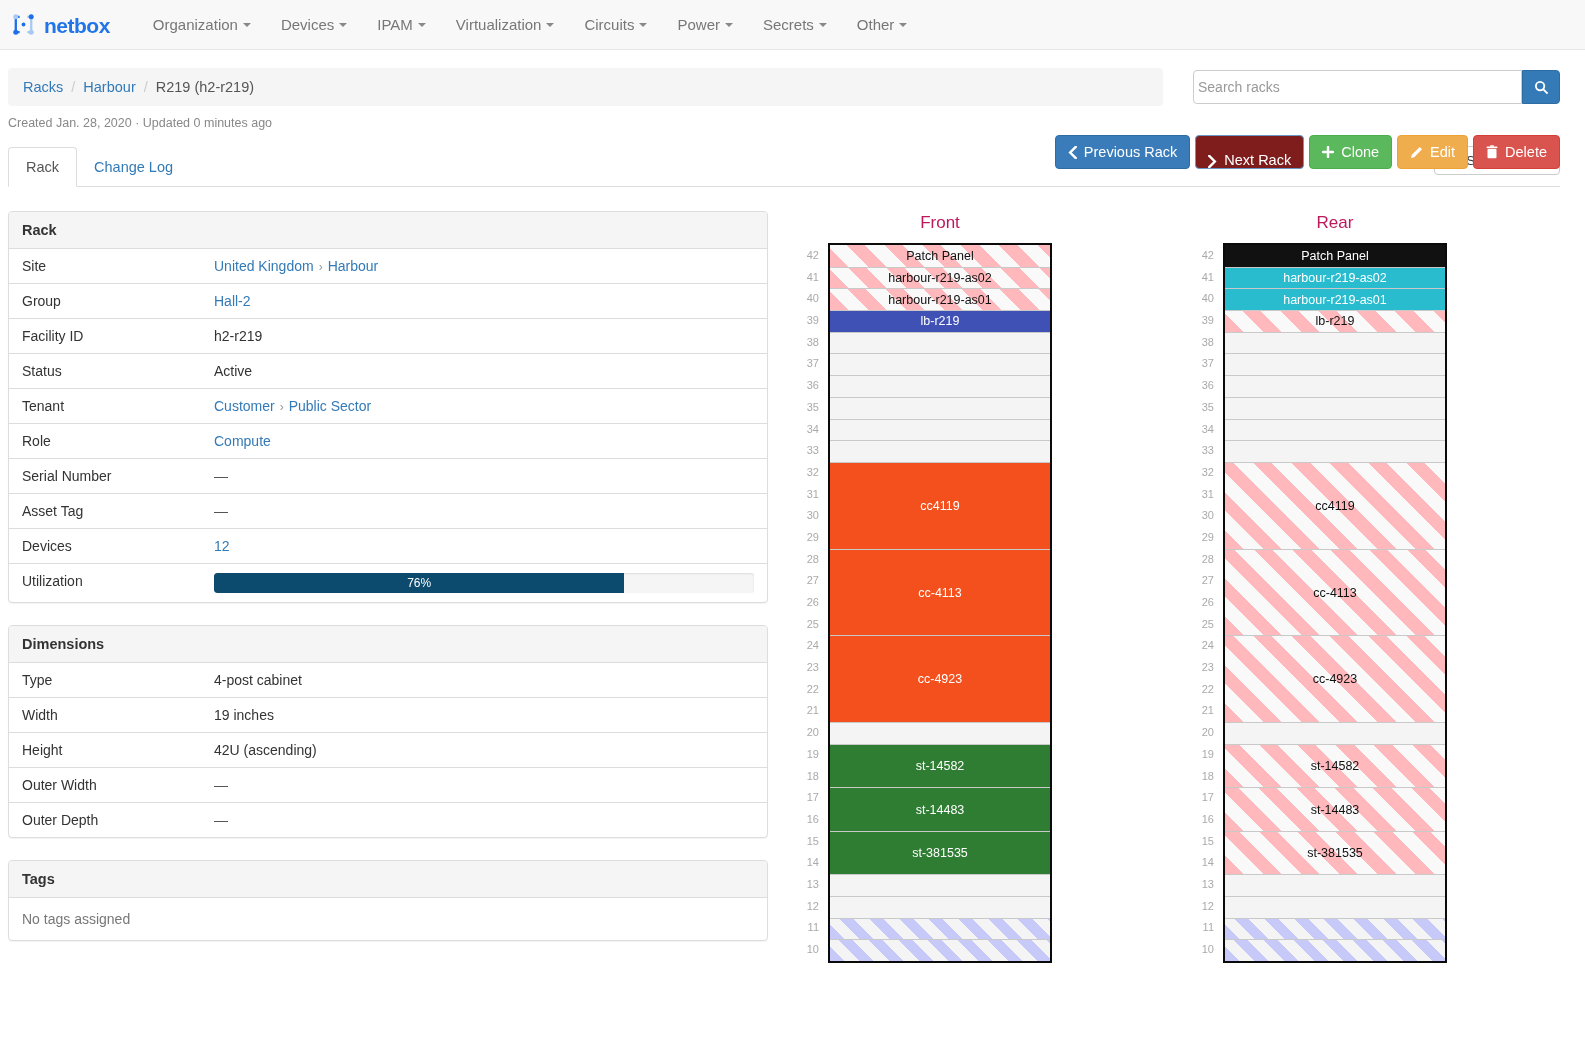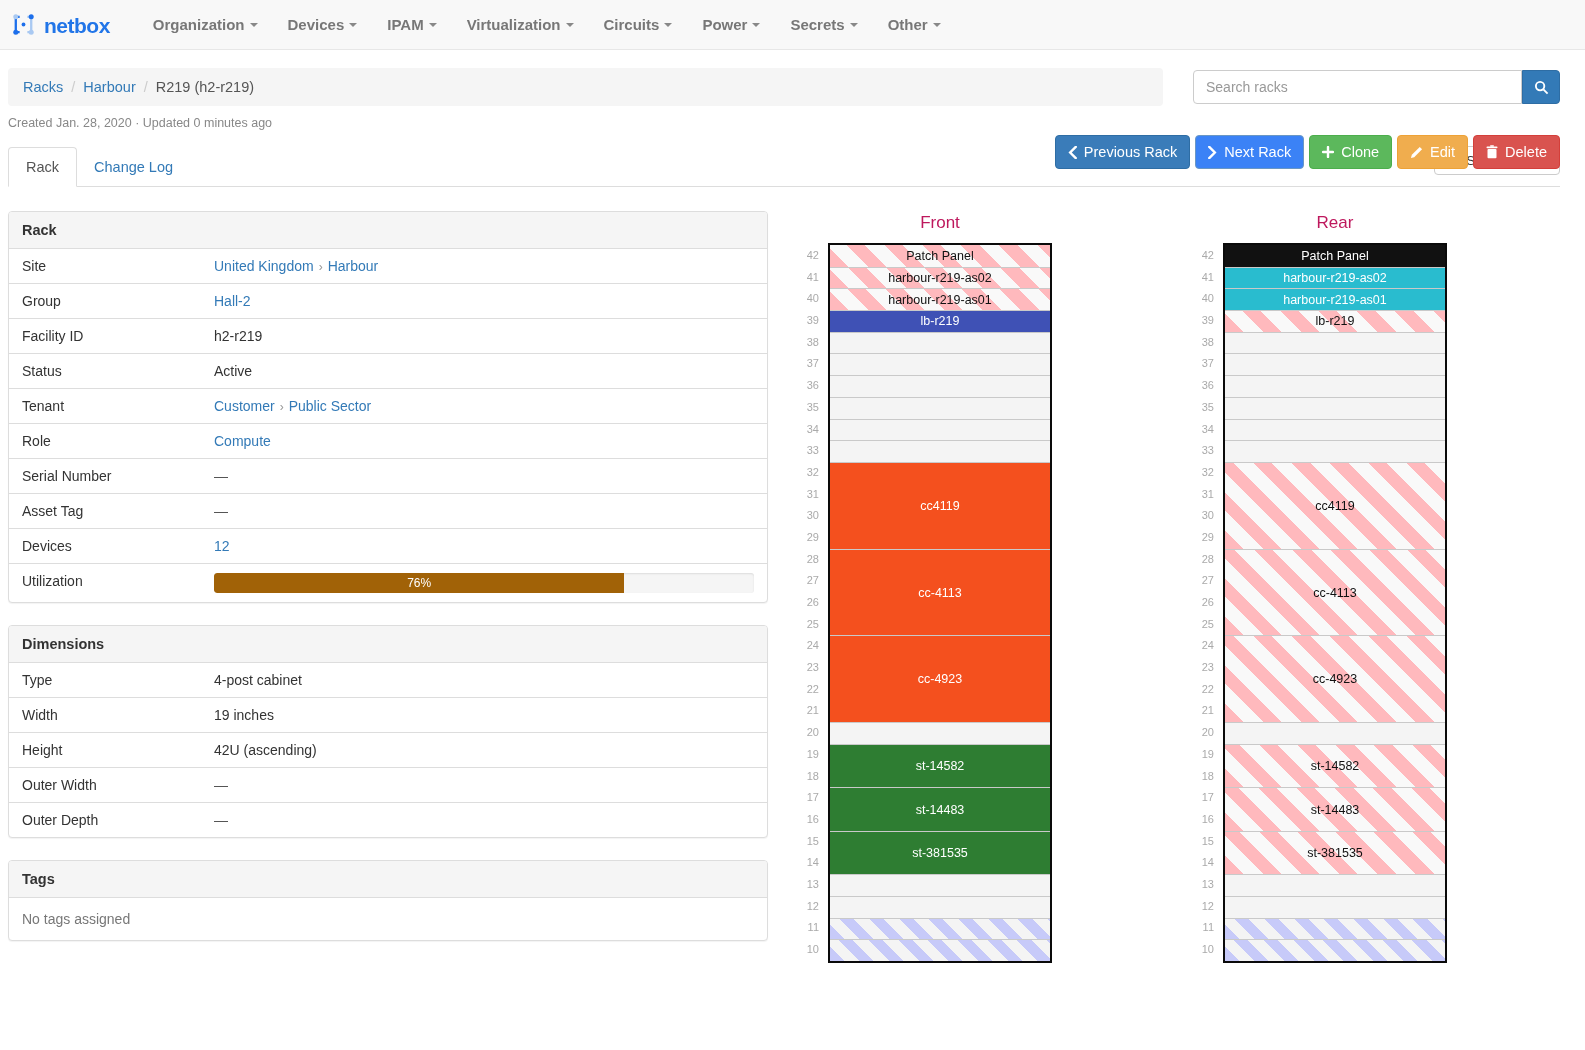--- a/index.html
+++ b/index.html
@@ -4,21 +4,21 @@
 <style>
   * { box-sizing: border-box; margin: 0; padding: 0; }
   html,body { width:1585px; height:1050px; overflow:hidden; background:#fff;
     font-family:"Liberation Sans", sans-serif; font-size:14px; color:#333; }
 
   
   .navbar { height:50px; background:#f8f8f8; border-bottom:1px solid #e7e7e7;
     display:flex; align-items:center; padding:0 15px 0 10px; }
   .brand { display:flex; align-items:flex-end; gap:7px; margin-right:28px; cursor:pointer; }
   .brand-text { color:#2175e8; font-size:21px; font-weight:bold; letter-spacing:-0.5px; }
-  .nav-menu { display:flex; list-style:none; height:32px;font-weight:bold; }
+  .nav-menu { display:flex; list-style:none; height:32px; }
   .nav-item { display:flex; align-items:center; padding:0 15px; color:#777; font-size:15px; cursor:pointer; }
   .caret { display:inline-block; width:0; height:0; border-left:4px solid transparent;
     border-right:4px solid transparent; border-top:4px solid #888; margin-left:5px; }
   .nav-right { margin-left:auto; display:flex; align-items:center; }
   .nav-search { display:flex; }
   .nav-search input { width:180px; height:38px; border:1px solid #ccc; border-right:none;
     border-radius:4px 0 0 4px; padding:0 12px; font-size:14px; color:#555; outline:none;
     font-family:"Liberation Sans", sans-serif; }
   .nav-search input::placeholder, .rack-search input::placeholder { color:#999; }
   .btn-search { width:38px; height:38px; background:#337ab7; border:1px solid #2e6da4;
@@ -28,31 +28,31 @@
   
   .content { padding:0 25px 0 8px; }
   .crumb-row { display:flex; margin-top:18px; align-items:center; }
   .breadcrumb { flex:1; background:#f5f5f5; border-radius:4px; padding:10px 15px;
     font-size:14.5px; margin-right:30px; height:38px; display:flex; align-items:center; }
   .breadcrumb .sep { color:#ccc; padding:0 8px; }
   .breadcrumb .crumb-link { color:#337ab7; cursor:pointer; }
   .breadcrumb .crumb-current { color:#555; }
   .rack-search { display:flex; width:367px; }
   .rack-search input { flex:1; height:34px; border:1px solid #ccc; border-radius:4px 0 0 4px;
-    padding:0 12px; font-size:14px; outline:none; font-family:"Liberation Sans", sans-serif; }
+    padding:0 4px; font-size:14px; outline:none; font-family:"Liberation Sans", sans-serif; }
   .rack-search .btn-search { height:34px; }
 
   
   .title-section { position:relative; }
   .action-buttons { position:absolute; top:19px; right:0; display:flex; gap:5px; }
   .abtn { height:34px; padding:0 12px; border-radius:4px; color:#fff; font-size:14.5px;
     display:flex; align-items:center; gap:7px; cursor:pointer; border:1px solid transparent;
     font-family:"Liberation Sans", sans-serif; }
   .abtn-prev  { background:#3a7cb9; border-color:#2e6da4; }
-  .abtn-next  { background:#3b82f6; border-color:#6a97c4; }
+  .abtn-next  { background:#7f1d1d; border-color:#6a97c4;align-items:flex-end; }
   .abtn-clone { background:#5cb85c; border-color:#4cae4c; }
   .abtn-edit  { background:#f0ad4e; border-color:#eea236; }
   .abtn-del   { background:#d9534f; border-color:#d43f3a; }
   h1.page-title { padding-top:36px; font-size:33px; font-weight:700; color:#222; letter-spacing:-0.5px; }
   .page-meta { margin-top:10px; font-size:12.5px; color:#888; }
 
   
   .tabs-row { margin-top:16px; display:flex; align-items:flex-end; border-bottom:1px solid #ddd; }
   .tab { padding:11px 17px; font-size:14.5px; cursor:pointer; }
   .tab.active { background:#fff; border:1px solid #ddd; border-bottom:1px solid #fff;
@@ -278,21 +278,21 @@
               <div class="attr-value"><span class="muted-dash">—</span></div>
             </div>
             <div class="attr-row">
               <div class="attr-label">Devices</div>
               <div class="attr-value"><span class="link">12</span></div>
             </div>
             <div class="attr-row">
               <div class="attr-label">Utilization</div>
               <div class="attr-value">
                 <div class="progress">
-                  <div class="progress-fill" style="width: 76%; background: #a16207;">76%</div>
+                  <div class="progress-fill" style="width: 76%; background: #0c4a6e;">76%</div>
                 </div>
               </div>
             </div>
           </div>
       </div>
 
       <div class="panel">
         <div class="panel-header">Dimensions</div>
         <div>
             <div class="attr-row">

